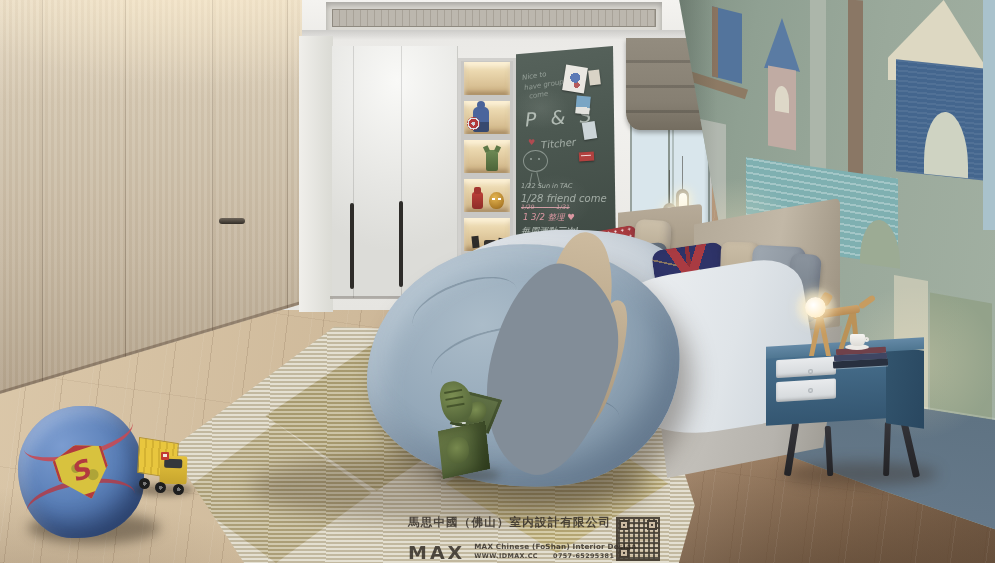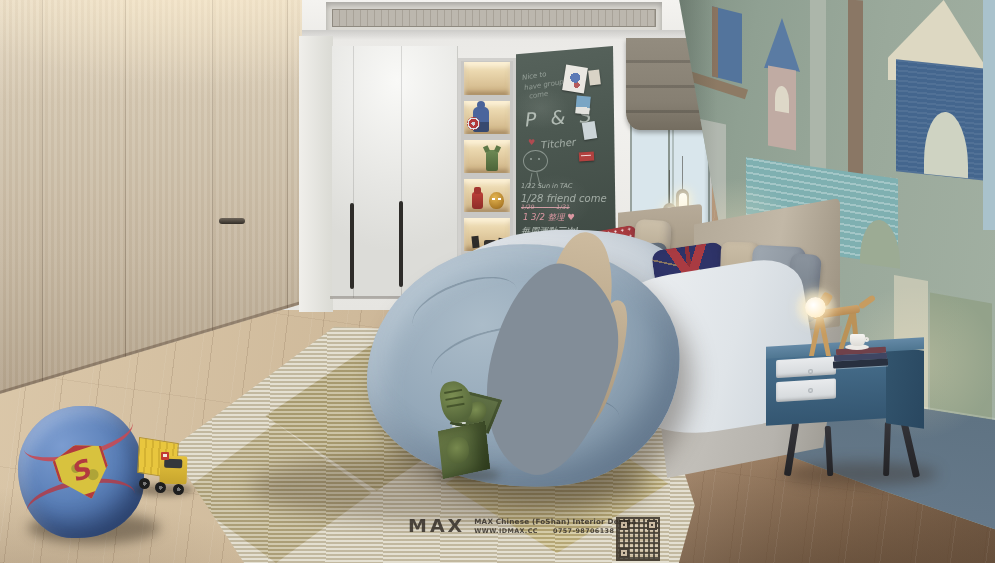--- a/index.html
+++ b/index.html
@@ -312,21 +312,21 @@
   .fist::before{content:"";position:absolute;left:5px;top:9px;width:18px;height:1.5px;background:rgba(25,35,12,.5);
     box-shadow:0 7px 0 rgba(25,35,12,.5),0 14px 0 rgba(25,35,12,.45);}
   .hboxbody{left:440px;top:426px;width:48px;height:48px;transform:rotate(-6deg) skewY(-6deg);
     background:linear-gradient(140deg,#6a7a46,#55663a 55%,#41502a);box-shadow:inset -12px 0 14px rgba(15,25,8,.4);}
   .hboxbody::before{content:"";position:absolute;left:7px;top:10px;width:22px;height:26px;border-radius:45%;
     background:radial-gradient(circle at 45% 40%,#77894e,#4a5a30);}
 
   
   .wm{left:408px;top:515px;width:212px;color:rgba(52,46,40,.85);z-index:30;}
   .wm-cn{position:relative;font-size:11.5px;font-weight:700;letter-spacing:1.2px;white-space:nowrap;}
-  .wm-row{position:relative;display:flex;align-items:center;gap:9px;margin-top:0;}
+  .wm-row{position:relative;display:flex;gap:9px;margin-top:12px;}
   .wm-logo{position:relative;font-size:19px;font-weight:800;letter-spacing:3px;transform:scaleY(.92);}
   .wm-col{position:relative;display:flex;flex-direction:column;width:140px;}
   .wm-en{position:relative;font-size:7.2px;font-weight:700;letter-spacing:.2px;white-space:nowrap;}
   .wm-sub{position:relative;display:flex;justify-content:space-between;margin-top:1px;}
   .wm-web,.wm-tel{position:relative;font-size:6.4px;font-weight:700;letter-spacing:.4px;}
   .qr{left:616px;top:517px;width:44px;height:44px;opacity:.85;border:2px solid #372f26;
     background:
       repeating-linear-gradient(0deg, rgba(45,38,30,.85) 0 2px, transparent 2px 5px),
       repeating-linear-gradient(90deg, rgba(45,38,30,.85) 0 2px, rgba(205,185,155,.65) 2px 5px);z-index:30;}
   .qr-eye{width:10px;height:10px;border:2px solid #2d261e;background:#cbb9a0;}
@@ -527,27 +527,28 @@
   <div class="wheel wl2"></div>
   <div class="wheel wl3"></div>
 
   <div class="hbox-shadow"></div>
   <div class="hboxlid"></div>
   <div class="spring"></div>
   <div class="fist"></div>
   <div class="hboxbody"></div>
 
   <div class="wm">
+    <div class="wm-cn">馬思中國（佛山）室内設計有限公司</div>
     <div class="wm-row">
       <div class="wm-logo">MAX</div>
       <div class="wm-col">
         <div class="wm-en">MAX Chinese (FoShan) Interior Design</div>
         <div class="wm-sub">
           <span class="wm-web">WWW.IDMAX.CC</span>
-          <span class="wm-tel">0757-98706138</span>
+          <span class="wm-tel">0757-65295381</span>
         </div>
       </div>
     </div>
   </div>
   <div class="qr">
     <div class="qr-eye qe1"></div>
     <div class="qr-eye qe2"></div>
     <div class="qr-eye qe3"></div>
   </div>
 

